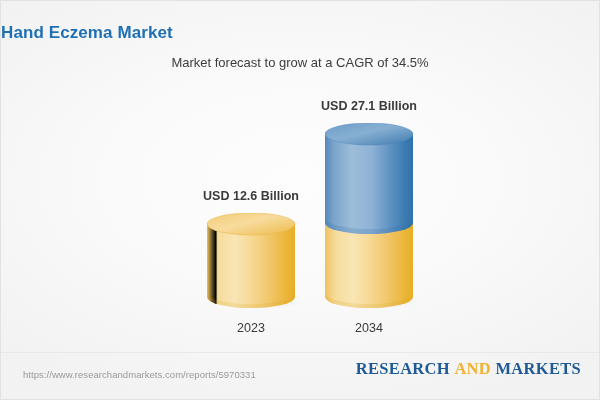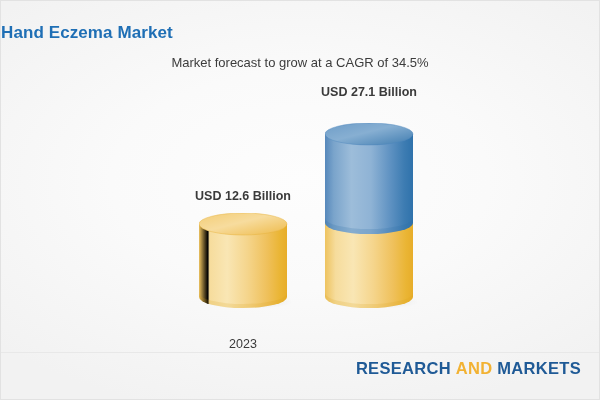--- a/index.html
+++ b/index.html
@@ -88,20 +88,21 @@
     top: 17px;
     font-size: 9.5px;
     color: #9a9a9a;
     letter-spacing: 0.05px;
   }
   #brand-logo {
     position: absolute;
     right: 18px;
     top: 8px;
     text-align: right;
+    font-family: Liberation Serif, serif;
   }
   #brand-name {
     font-size: 16.5px;
     font-weight: bold;
     color: #1f5a96;
     letter-spacing: 0.3px;
     line-height: 1.05;
   }
   #brand-and { color: #f2b233; }
   #brand-tagline {
@@ -115,21 +116,21 @@
 </head>
 <body>
 
 <div id="card">
 
   <div id="chart-title">Hand Eczema Market</div>
   <div id="chart-subtitle">Market forecast to grow at a CAGR of 34.5%</div>
 
   <div id="plot">
 
-    <div class="bar-group" style="left:8px; top:0; width:478px; height:355px;padding-left:20px;">
+    <div class="bar-group" style="left:16px; top:0; width:478px; height:355px;padding-left:20px;">
 
       <div class="value-label" style="left:134px; top:188px;">USD 12.6 Billion</div>
 
       <div class="cylinder" style="left:190px; top:212px;">
         <svg class="cyl-svg" width="92" height="95" viewBox="0 0 92 95">
           <defs>
             <linearGradient id="gYellowBody" x1="0" y1="0" x2="1" y2="0">
               <stop offset="0%" stop-color="#eec35f"></stop>
               <stop offset="10%" stop-color="#f4d versus"></stop>
               <stop offset="12%" stop-color="#f6dc9c"></stop>
@@ -155,26 +156,26 @@
 
           <path d="M0,11 L0,84 A44,11 0 0 0 88,84 L88,11 Z" fill="url(#gYellowBody)"></path>
 
           <path d="M0,84 A44,11 0 0 0 88,84 L88,80 A44,11 0 0 1 0,80 Z" fill="#d99f1e" opacity="0.18"></path>
 
           <ellipse cx="44" cy="11" rx="44" ry="11" fill="url(#gYellowTop)"></ellipse>
           <ellipse cx="44" cy="11" rx="44" ry="11" fill="none" stroke="#e7b23c" stroke-width="0.7" opacity="0.65"></ellipse>
         </svg>
       </div>
 
-      <div class="cat-label" style="left:134px; top:320px;margin-top:16px;">2023</div>
+      <div class="cat-label" style="left:134px; top:320px;">2023</div>
     </div>
 
     <div class="bar-group" style="left:0; top:0; width:600px; height:355px;">
 
-      <div class="value-label" style="left:268px; top:84px;text-align:center;">USD 27.1 Billion</div>
+      <div class="value-label" style="left:268px; top:98px;text-align:center;">USD 27.1 Billion</div>
 
       <div class="cylinder" style="left:324px; top:122px;">
         <svg class="cyl-svg" width="92" height="185" viewBox="0 0 92 185">
           <defs>
             <linearGradient id="gBlueBody" x1="0" y1="0" x2="1" y2="0">
               <stop offset="0%" stop-color="#5688bb"></stop>
               <stop offset="10%" stop-color="#7aa4cb"></stop>
               <stop offset="30%" stop-color="#9dbdda"></stop>
               <stop offset="52%" stop-color="#8fb3d5"></stop>
               <stop offset="74%" stop-color="#5f92c2"></stop>
@@ -209,27 +210,29 @@
 
           <path d="M0,11 L0,100 A44,11 0 0 0 88,100 L88,11 Z" fill="url(#gBlueBody)"></path>
 
           <path d="M0,100 A44,11 0 0 0 88,100 L88,95 A44,11 0 0 1 0,95 Z" fill="#2c6ca4" opacity="0.20"></path>
 
           <ellipse cx="44" cy="11" rx="44" ry="11" fill="url(#gBlueTop)"></ellipse>
           <ellipse cx="44" cy="11" rx="44" ry="11" fill="none" stroke="#4a85bb" stroke-width="0.7" opacity="0.6"></ellipse>
         </svg>
       </div>
 
+      <div class="cat-label" style="left:268px; top:320px;">2034</div>
     </div>
 
   </div>
 
   <div id="footer">
     <div id="footer-divider"></div>
 
+    <a id="source-url" href="#" style="text-decoration:none;">https://www.researchandmarkets.com/reports/5970331</a>
 
     <div id="brand-logo">
       <div id="brand-name">
         <span>RESEARCH</span><span>&nbsp;</span><span id="brand-and">AND</span><span>&nbsp;</span><span>MARKETS</span>
       </div>
     </div>
   </div>
 
 </div>
 

